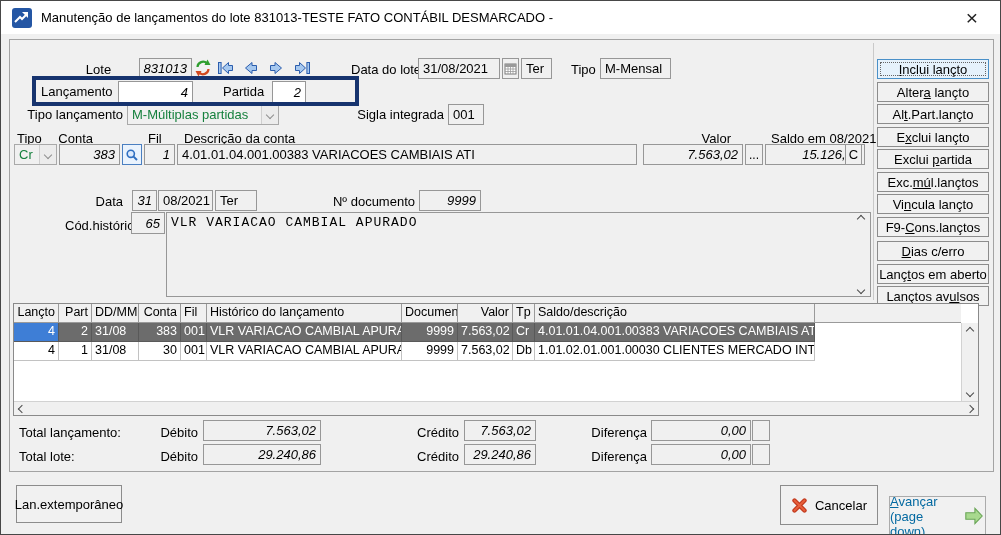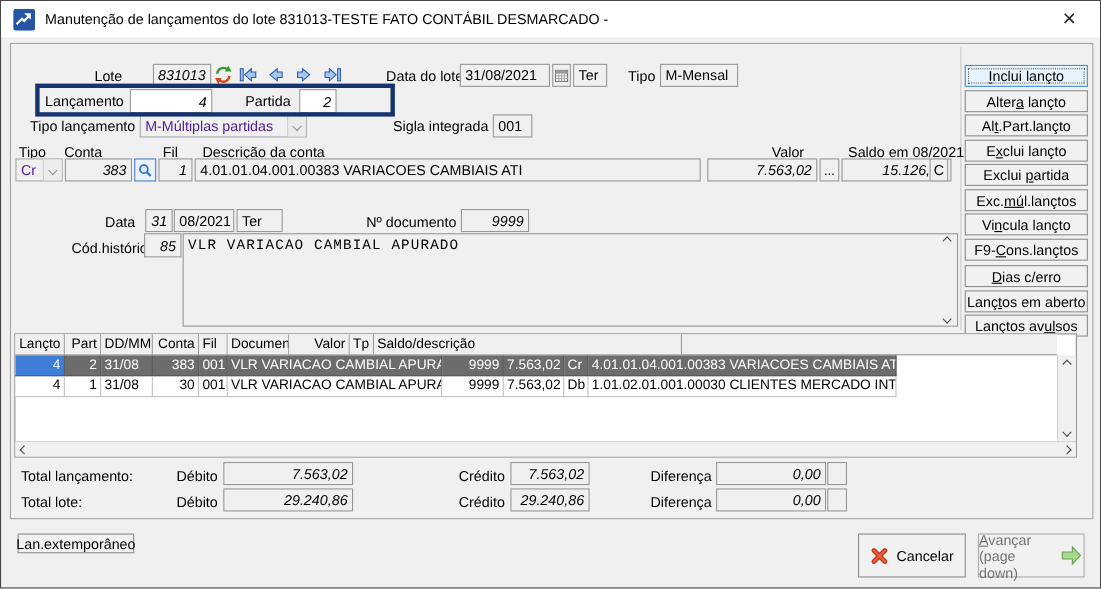--- a/index.html
+++ b/index.html
@@ -21,21 +21,21 @@
   .fld.num { justify-content:flex-end;font-style:italic; }
   .fld.white { background:#fff; }
   .fld.ctr { justify-content:center; }
   .iconbtn { position:absolute; border:1px solid #979797; background:#f0f0f0; display:flex;
              align-items:center; justify-content:center; }
   .iconbtn.blue { border-color:#4a7fc1; background:#eaf3fd; }
   .navico { position:absolute; width:18px; height:16px; }
   .annot { position:absolute; left:31px; top:75px; width:327px; height:30px;
            border:4px solid var(--annotation-blue,#16336e); z-index:6; pointer-events:none; }
   .dd { position:absolute; border:1px solid #a9a9a9; background:#f0f0f0; display:flex;
-        align-items:center; font-size:13px; color:#4c1d95; }
+        align-items:center; font-size:13px; color:#15803d; }
   .dd .ddtxt { flex:1; padding:0 4px; overflow:hidden; white-space:nowrap; }
   .dd .ddarrow { width:17px; align-self:stretch; border-left:1px solid #cfcfcf; background:#ececec;
                  display:flex; align-items:center; justify-content:center; }
   .chev { width:6px; height:6px; border-left:1.6px solid #4a4a4a; border-bottom:1.6px solid #4a4a4a;
           display:inline-block; }
   .chev.up { transform:rotate(135deg); } .chev.dn { transform:rotate(-45deg); }
   .chev.lf { transform:rotate(45deg); }  .chev.rt { transform:rotate(225deg); }
   .chev.gray { border-color:#8f8f8f; }
   .hist-area { position:absolute; left:165px; top:211px; width:705px; height:85px;
                border:1px solid #979797; background:#f0f0f0; }
@@ -65,21 +65,21 @@
   .ar { text-align:right; } .al { text-align:left; }
   .vscroll { position:absolute; right:0; top:19px; bottom:14px; width:17px; background:#f0f0f0;
              border-left:1px solid #d2d2d2; display:flex; flex-direction:column;
              justify-content:space-between; align-items:center; padding:5px 0; }
   .hscroll { position:absolute; left:0; right:0; bottom:0; height:14px; background:#f0f0f0;
              border-top:1px solid #d2d2d2; display:flex; justify-content:space-between;
              align-items:center; padding:0 5px; }
   .dcbox { position:absolute; width:18px; height:21px; border:1px solid #979797; background:#f0f0f0; }
   .fbtn { position:absolute; border:1px solid #8c8c8c; background:#f1f1f1; font-size:13px;
           display:flex; align-items:center; justify-content:center; gap:7px; }
-  .fbtn.disabled { color:#737373; border-color:#ababab; }
+  .fbtn.disabled { color:#0369a1; border-color:#ababab;margin-top:11px; }
   .adv-text { text-align:left; line-height:15px; }
   .adv-text .u { text-decoration:underline; }
 </style>
 </head>
 <body>
 
 <div class="dialog">
 
   <div class="titlebar">
     <span style="width:20px;height:20px;display:inline-flex;">
@@ -186,21 +186,21 @@
   <div class="fld num" style="left:764px;top:143px;width:100px;height:21px;">15.126,04</div>
   <div class="fld ctr" style="left:844px;top:143px;width:17px;height:21px;padding:0;">C</div>
 
   <div class="lbl r" style="left:88px;top:193px;width:34px;">Data</div>
   <div class="fld num" style="left:131px;top:189px;width:25px;height:21px;">31</div>
   <div class="fld" style="left:157px;top:189px;width:55px;height:21px;">08/2021</div>
   <div class="fld" style="left:214px;top:189px;width:42px;height:21px;">Ter</div>
   <div class="lbl r" style="left:330px;top:193px;width:84px;">Nº documento</div>
   <div class="fld num" style="left:418px;top:189px;width:62px;height:21px;">9999</div>
   <div class="lbl r" style="left:64px;top:217px;width:73px;">Cód.histórico</div>
-  <div class="fld num" style="left:130px;top:211px;width:34px;height:22px;">85</div>
+  <div class="fld num" style="left:130px;top:211px;width:34px;height:22px;">65</div>
   <div class="hist-area">
     <div class="hist-text">VLR VARIACAO CAMBIAL APURADO</div>
     <div class="ta-scroll">
       <i class="chev up"></i>
       <i class="chev dn"></i>
     </div>
   </div>
 
   <div>
       <div class="abtn focused" style="top: 58px;">
@@ -260,20 +260,21 @@
       </div>
     </div>
 
   <div class="grid">
     <div class="ghead">
         <div class="hcell ar" style="width: 45px;">Lançto</div>
         <div class="hcell ar" style="width: 33px;">Part</div>
         <div class="hcell al" style="width: 47px; text-align: center;">DD/MM</div>
         <div class="hcell ar" style="width: 42px;">Conta</div>
         <div class="hcell al" style="width: 26px;">Fil</div>
+        <div class="hcell al" style="width: 195px;">Histórico do lançamento</div>
         <div class="hcell ar" style="width: 56px;">Documento</div>
         <div class="hcell ar" style="width: 55px;">Valor</div>
         <div class="hcell al" style="width: 22px;">Tp</div>
         <div class="hcell al" style="width: 280px;">Saldo/descrição</div>
       </div>
     <div class="gbody">
         <div class="trow sel">
           <div class="tcell ar first" style="width: 45px;">4</div>
           <div class="tcell ar" style="width: 33px;">2</div>
           <div class="tcell al" style="width: 47px;">31/08</div>
@@ -319,21 +320,21 @@
 
   <div class="lbl" style="left:18px;top:448px;">Total lote:</div>
   <div class="lbl r" style="left:150px;top:448px;width:47px;">Débito</div>
   <div class="fld num" style="left:202px;top:443px;width:118px;height:21px;">29.240,86</div>
   <div class="lbl r" style="left:410px;top:448px;width:48px;">Crédito</div>
   <div class="fld num" style="left:463px;top:443px;width:72px;height:21px;">29.240,86</div>
   <div class="lbl r" style="left:586px;top:448px;width:60px;">Diferença</div>
   <div class="fld num" style="left:650px;top:443px;width:100px;height:21px;">0,00</div>
   <div class="dcbox" style="left:751px;top:443px;"></div>
 
-  <div class="fbtn" style="left:15px;top:484px;width:106px;height:18px;">Lan.extemporâneo</div>
+  <div class="fbtn" style="left:15px;top:484px;width:106px;height:38px;">Lan.extemporâneo</div>
   <div class="fbtn" style="left:779px;top:484px;width:98px;height:40px;">
     <span style="display:inline-flex;">
       <svg viewBox="0 0 17 17" width="17" height="17">
           <path d="M3.5 3.5 L13.5 13.5 M13.5 3.5 L3.5 13.5" stroke="#c23a1e" stroke-width="4.4" stroke-linecap="round"></path>
           <path d="M3.5 3.5 L13.5 13.5 M13.5 3.5 L3.5 13.5" stroke="#e8603c" stroke-width="1.8" stroke-linecap="round"></path>
         </svg>
     </span>
     <span>Cancelar</span>
   </div>
   <div class="fbtn disabled" style="left:888px;top:484px;width:97px;height:40px;">

